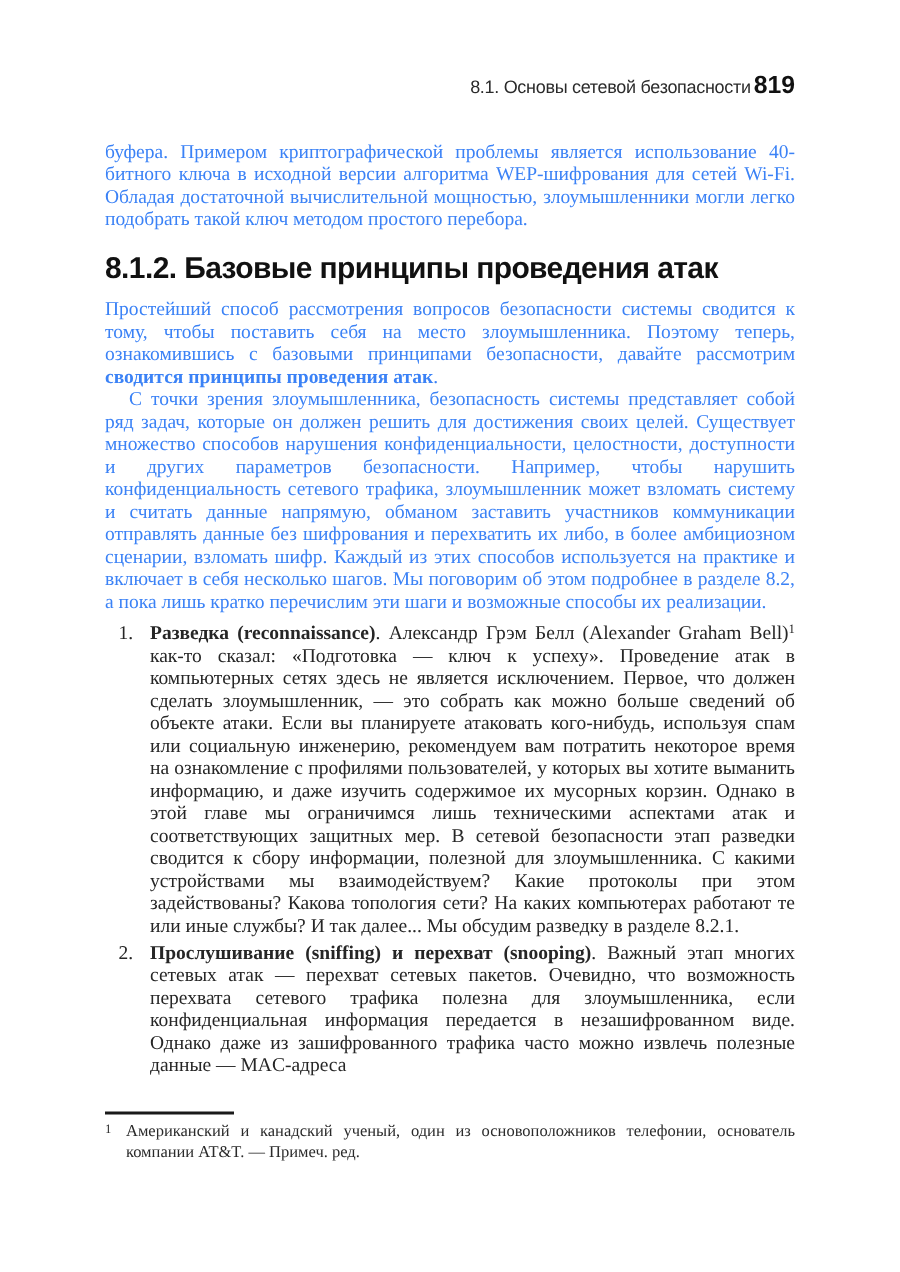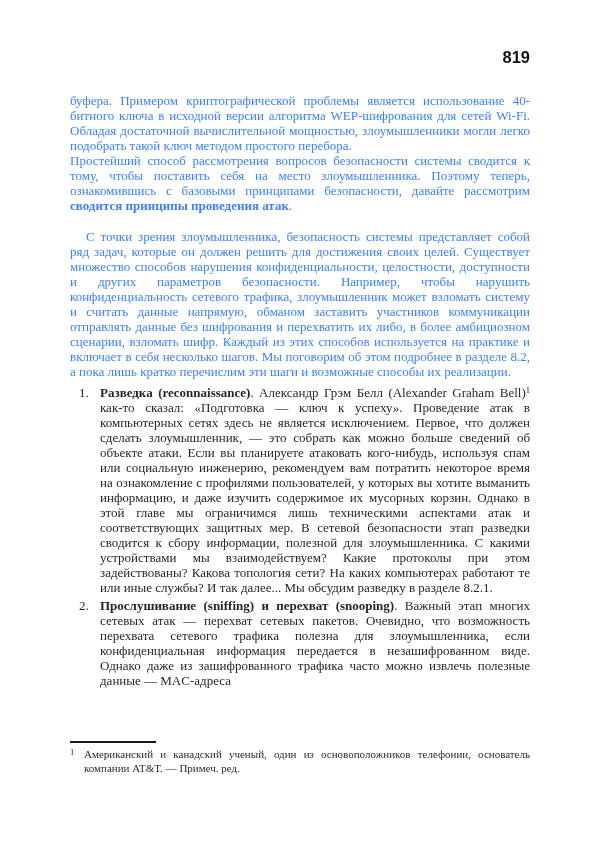--- a/index.html
+++ b/index.html
@@ -43,21 +43,21 @@
     color: #111111;
   }
 
   
   .para {
     font-size: 13px;
     line-height: 15px;
     text-align: justify;
     color: #3b82f6;
   }
-  .para.indent { text-indent: 16px; margin-top: 16px; }
+  .para.indent { text-indent: 16px; }
   .bold { font-weight: bold; }
 
   
   .section-heading {
     font-family: "Liberation Sans", sans-serif;
     font-weight: bold;
     font-size: 20px;
     letter-spacing: -0.4px;
     color: #111111;
     margin-top: 15px;
@@ -118,25 +118,27 @@
   }
   .italic { }
 </style>
 </head>
 <body>
 
 <div class="book-page">
   <div class="content-col">
 
     <div class="running-head">
+      <span class="chapter">8.1. Основы сетевой безопасности</span>
       <span class="pagenum">819</span>
     </div>
 
     <p class="para">буфера. Примером криптографической проблемы является использование 40-битного ключа в исходной версии алгоритма WEP-шифрования для сетей Wi-Fi. Обладая достаточной вычислительной мощностью, злоумышленники могли легко подобрать такой ключ методом простого перебора.</p>
 
+    <h2 class="section-heading">8.1.2. Базовые принципы проведения атак</h2>
 
     <p class="para"><span>Простейший способ рассмотрения вопросов безопасности системы сводится к тому, чтобы поставить себя на место злоумышленника. Поэтому теперь, ознакомившись с базовыми принципами безопасности, давайте рассмотрим </span><span class="bold">сводится принципы проведения атак</span><span>.</span></p>
 
     <p class="para indent">С точки зрения злоумышленника, безопасность системы представляет собой ряд задач, которые он должен решить для достижения своих целей. Существует множество способов нарушения конфиденциальности, целостности, доступности и других параметров безопасности. Например, чтобы нарушить конфиденциальность сетевого трафика, злоумышленник может взломать систему и считать данные напрямую, обманом заставить участников коммуникации отправлять данные без шифрования и перехватить их либо, в более амбициозном сценарии, взломать шифр. Каждый из этих способов используется на практике и включает в себя несколько шагов. Мы поговорим об этом подробнее в разделе 8.2, а пока лишь кратко перечислим эти шаги и возможные способы их реализации.</p>
 
     <div class="attack-list">
 
       <div class="list-item">
         <span class="num">1.</span>
         <div class="item-body"><span class="bold">Разведка (reconnaissance)</span><span>. Александр Грэм Белл (Alexander Graham Bell)</span><sup class="fn-ref">1</sup><span> как-то сказал: «Подготовка — ключ к успеху». Проведение атак в компьютерных сетях здесь не является исключением. Первое, что должен сделать злоумышленник, — это собрать как можно больше сведений об объекте атаки. Если вы планируете атаковать кого-нибудь, используя спам или социальную инженерию, рекомендуем вам потратить некоторое время на ознакомление с профилями пользователей, у которых вы хотите выманить информацию, и даже изучить содержимое их мусорных корзин. Однако в этой главе мы ограничимся лишь техническими аспектами атак и соответствующих защитных мер. В сетевой безопасности этап разведки сводится к сбору информации, полезной для злоумышленника. С какими устройствами мы взаимодействуем? Какие протоколы при этом задействованы? Какова топология сети? На каких компьютерах работают те или иные службы? И так далее... Мы обсудим разведку в разделе 8.2.1.</span></div>

